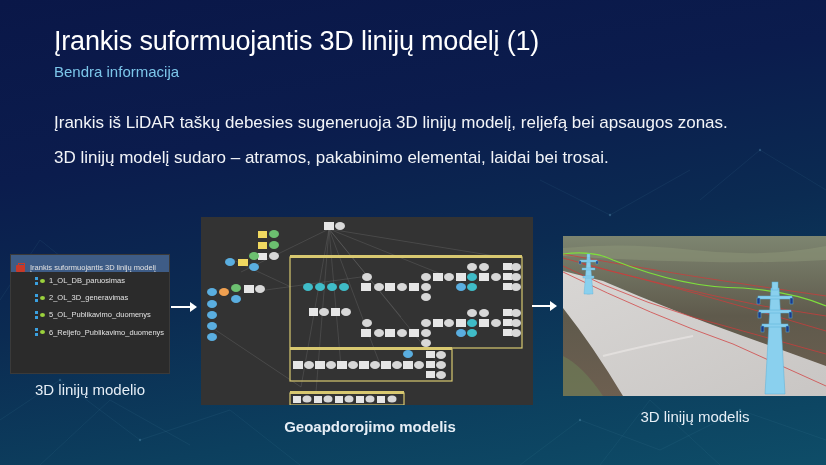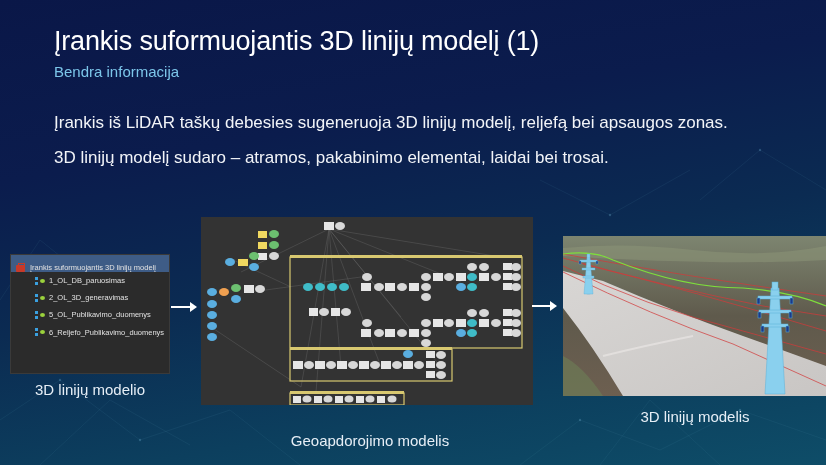--- a/index.html
+++ b/index.html
@@ -53,21 +53,21 @@
   .model-icon { width: 10px; height: 8px; position: relative; }
   .model-icon i { position: absolute; display: block; }
   .model-icon .a { left: 0; top: 0; width: 3px; height: 3px; background: #3aa0e0; }
   .model-icon .b { left: 0; top: 5px; width: 3px; height: 3px; background: #3aa0e0; }
   .model-icon .c { left: 5px; top: 2px; width: 5px; height: 4px; background: #9bd23c; border-radius: 50%; }
 
   .caption {
     position: absolute; font-size: 15px; color: #e6eef6; text-align: center; line-height: 19px;
   }
   .cap-left { left: 10px; top: 380px; width: 160px; }
-  .cap-mid { left: 265px; top: 431px; width: 210px; }
+  .cap-mid { left: 265px; top: 417px; width: 210px; font-weight: bold; }
   .cap-right { left: 600px; top: 407px; width: 190px; }
 
   .arrow {
     position: absolute; height: 2px; background: #fff;
   }
   .arrow::after {
     content: ""; position: absolute; right: -2px; top: -4px;
     border-left: 7px solid #fff; border-top: 5px solid transparent; border-bottom: 5px solid transparent;
   }
   .arrow1 { left: 171px; top: 306px; width: 24px; }

